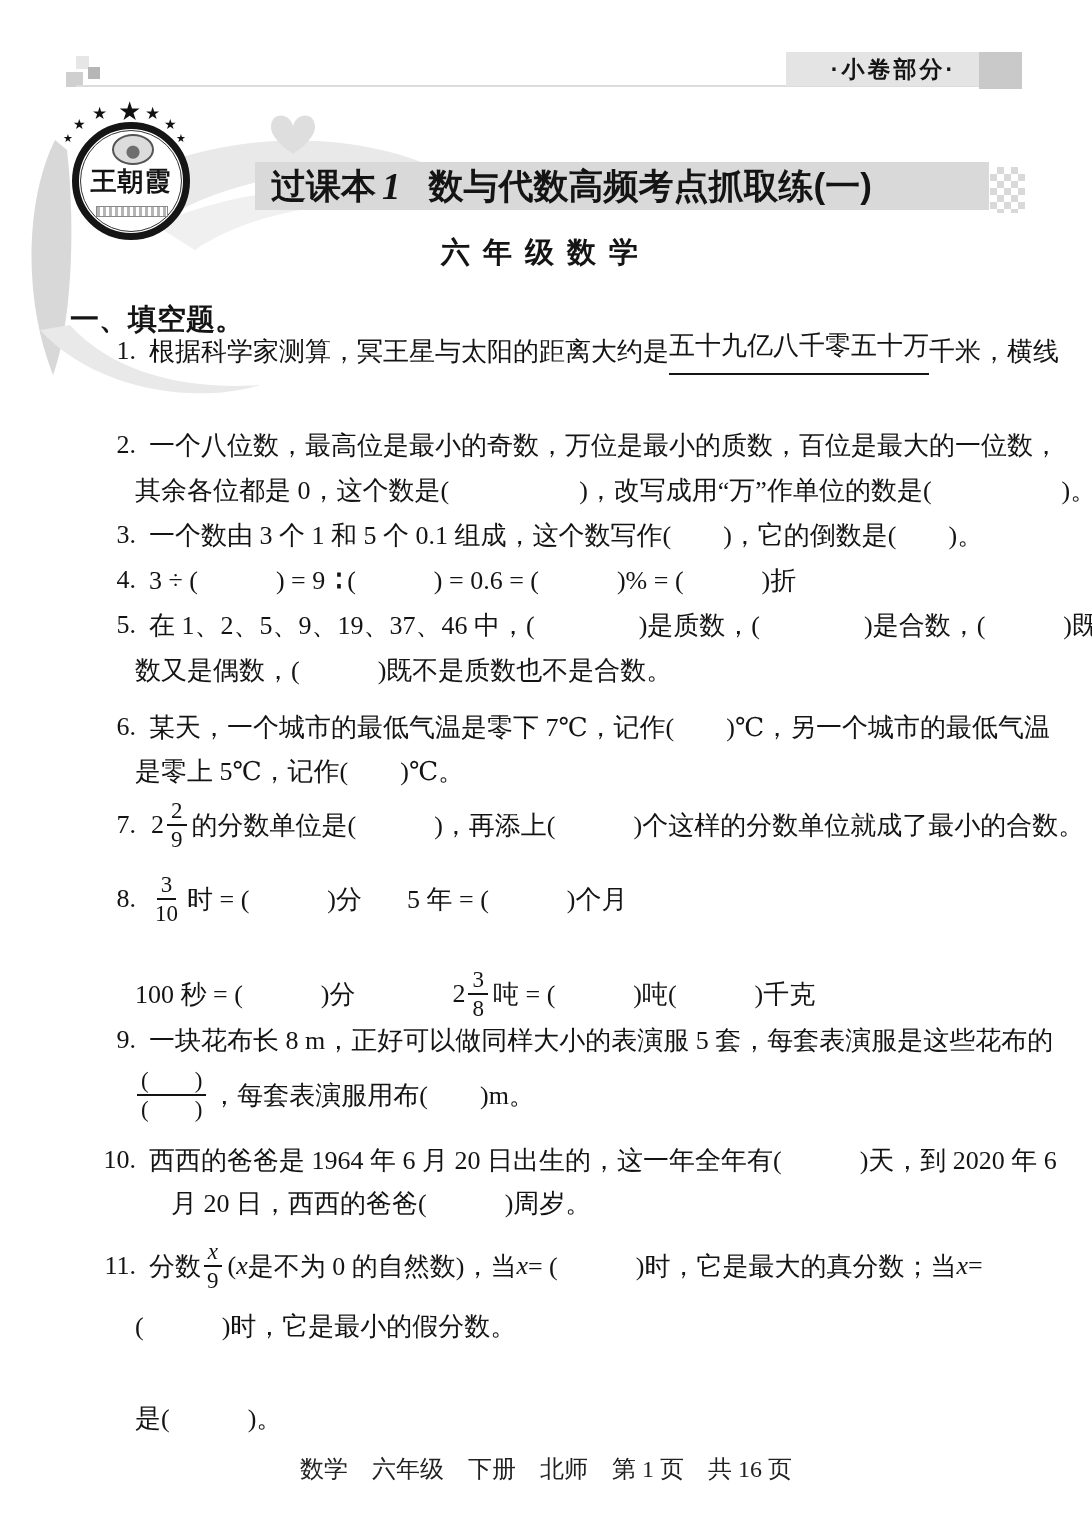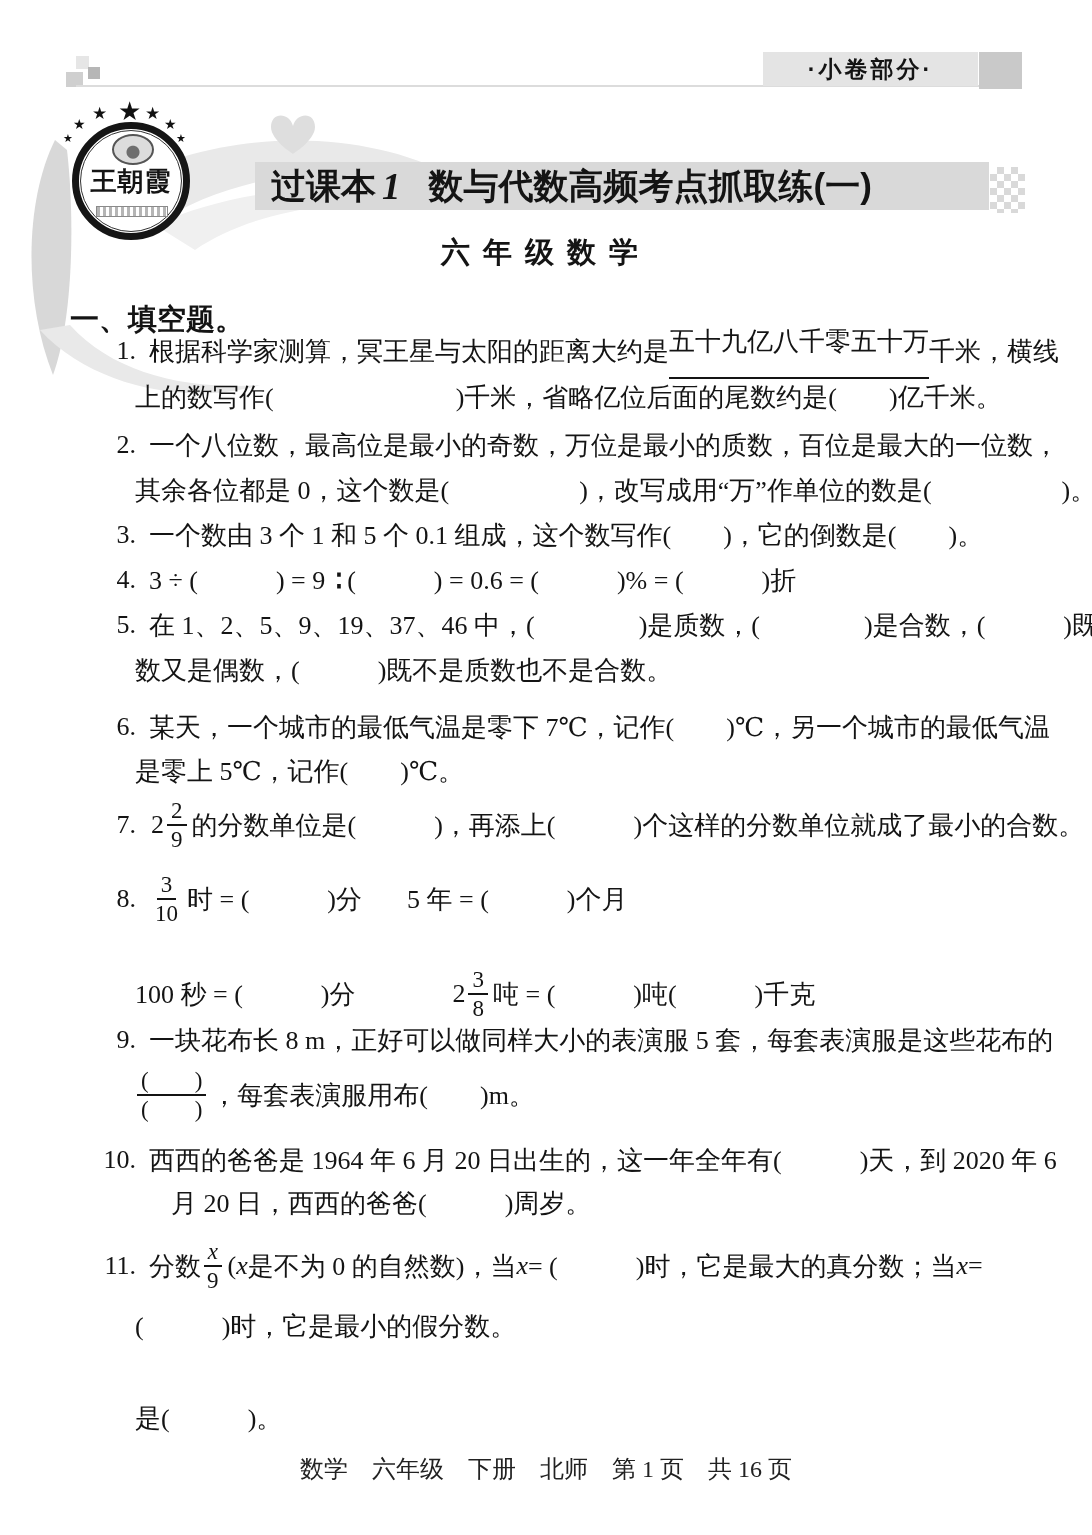--- a/index.html
+++ b/index.html
@@ -4,21 +4,21 @@
 <style>
   html,body{margin:0;padding:0;background:#9a9a9a;}
   .page{position:relative;width:1092px;height:1535px;margin:0 auto;background:#ffffff;overflow:hidden;
         font-family:"Liberation Serif","DejaVu Serif",serif;color:#141414;}
 
   
   .hdr-line{position:absolute;left:76px;top:85px;width:946px;height:2px;background:#dcdcdc;}
   .sq1{position:absolute;left:76px;top:56px;width:13px;height:13px;background:#e6e6e6;}
   .sq2{position:absolute;left:88px;top:67px;width:12px;height:12px;background:#b6b6b6;}
   .sq3{position:absolute;left:66px;top:72px;width:17px;height:15px;background:#cfcfcf;}
-  .corner-bar{position:absolute;left:763px;top:52px;width:215px;height:34px;background:#e4e4e4;
+  .corner-bar{position:absolute;left:786px;top:52px;width:215px;height:34px;background:#e4e4e4;
       display:flex;align-items:center;justify-content:center;
       font-family:"Liberation Sans","DejaVu Sans",sans-serif;font-weight:bold;font-size:23px;letter-spacing:3px;}
   .corner-sq{position:absolute;left:979px;top:52px;width:43px;height:37px;background:#c9c9c9;}
 
   
   .ribbon{position:absolute;left:5px;top:90px;z-index:0;}
   .badge{position:absolute;left:72px;top:122px;width:104px;height:104px;background:#fff;
          border:7px solid #151515;border-radius:50%;z-index:2;}
   .badge::before{content:"";position:absolute;inset:1px;border:1px solid #333;border-radius:50%;}
   .badge .star{position:absolute;color:#111;font-family:"DejaVu Sans",sans-serif;line-height:1;z-index:3;}
@@ -44,21 +44,21 @@
 
   
   .section{position:absolute;left:70px;top:300px;
       font-family:"Liberation Sans","DejaVu Sans",sans-serif;font-weight:900;font-size:29px;}
   #questions{position:absolute;left:0;top:0;width:100%;height:100%;}
   .qline{position:absolute;left:100px;height:34px;display:flex;align-items:center;
          white-space:nowrap;font-size:26px;}
   .qline.cont{left:135px;}
   .qnum{display:inline-block;min-width:36px;text-align:right;margin-right:13px;}
   .tseg{display:inline-block;}
-  .useg{display:inline-block;border-bottom:2px solid #141414;padding-bottom:18px;}
+  .useg{display:inline-block;border-bottom:2px solid #141414;padding-bottom:10px;}
   .ital{font-style:italic;}
   .gap{display:inline-block;height:1px;}
   .frac{display:inline-flex;align-items:center;margin:0 5px 0 2px;}
   .frac .whole{font-size:26px;margin-right:3px;}
   .fstack{display:inline-flex;flex-direction:column;align-items:center;font-size:23px;line-height:1.18;}
   .fnum{padding:0 4px;border-bottom:2px solid #141414;}
   .fden{padding:0 4px;}
 
   .footer{position:absolute;left:0;top:1453px;width:100%;text-align:center;font-size:24px;color:#222;}
 </style>
@@ -107,23 +107,20 @@
   <div class="subtitle">六年级数学</div>
 
   <div class="section">一、填空题。</div>
   <div id="questions">
       <div class="qline" style="top: 334px;">
         <span class="qnum">1.</span>
         <span class="tseg">根据科学家测算，冥王星与太阳的距离大约是</span>
         <span class="useg">五十九亿八千零五十万</span>
         <span class="tseg">千米，横线</span>
       </div>
-      <div class="qline cont" style="top: 380px;">
-        <span class="tseg">上的数写作(　　　　　　　)千米，省略亿位后面的尾数约是(　　)亿千米。</span>
-      </div>
       <div class="qline" style="top: 428px;">
         <span class="qnum">2.</span>
         <span class="tseg">一个八位数，最高位是最小的奇数，万位是最小的质数，百位是最大的一位数，</span>
       </div>
       <div class="qline cont" style="top: 473px;">
         <span class="tseg">其余各位都是 0，这个数是(　　　　　)，改写成用“万”作单位的数是(　　　　　)。</span>
       </div>
       <div class="qline" style="top: 518px;">
         <span class="qnum">3.</span>
         <span class="tseg">一个数由 3 个 1 和 5 个 0.1 组成，这个数写作(　　)，它的倒数是(　　)。</span>

